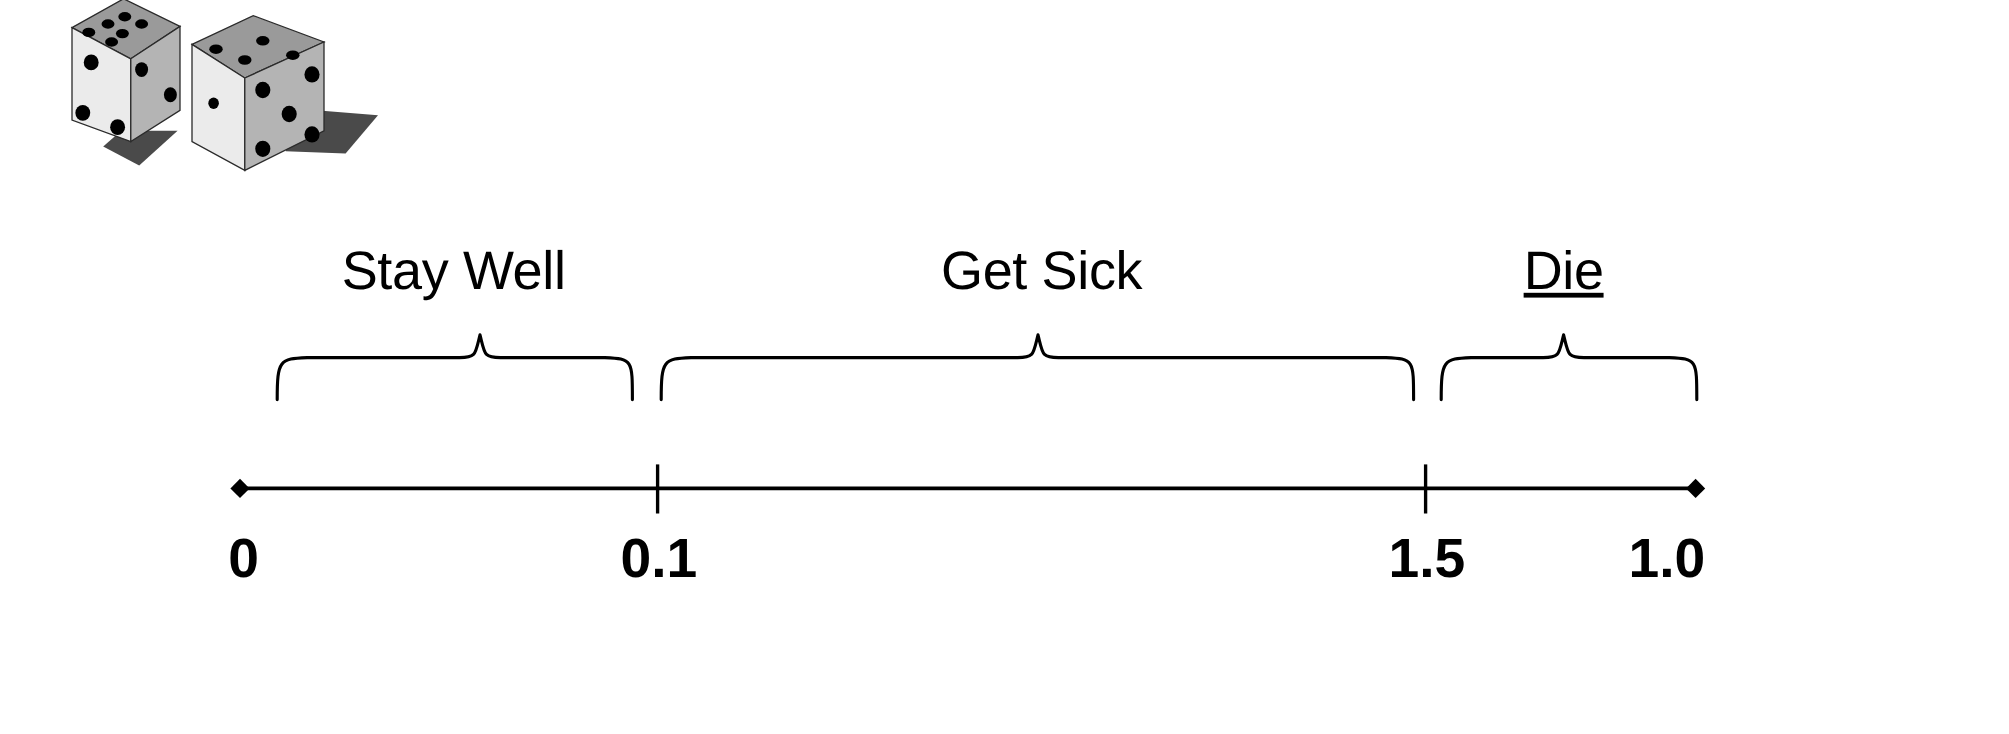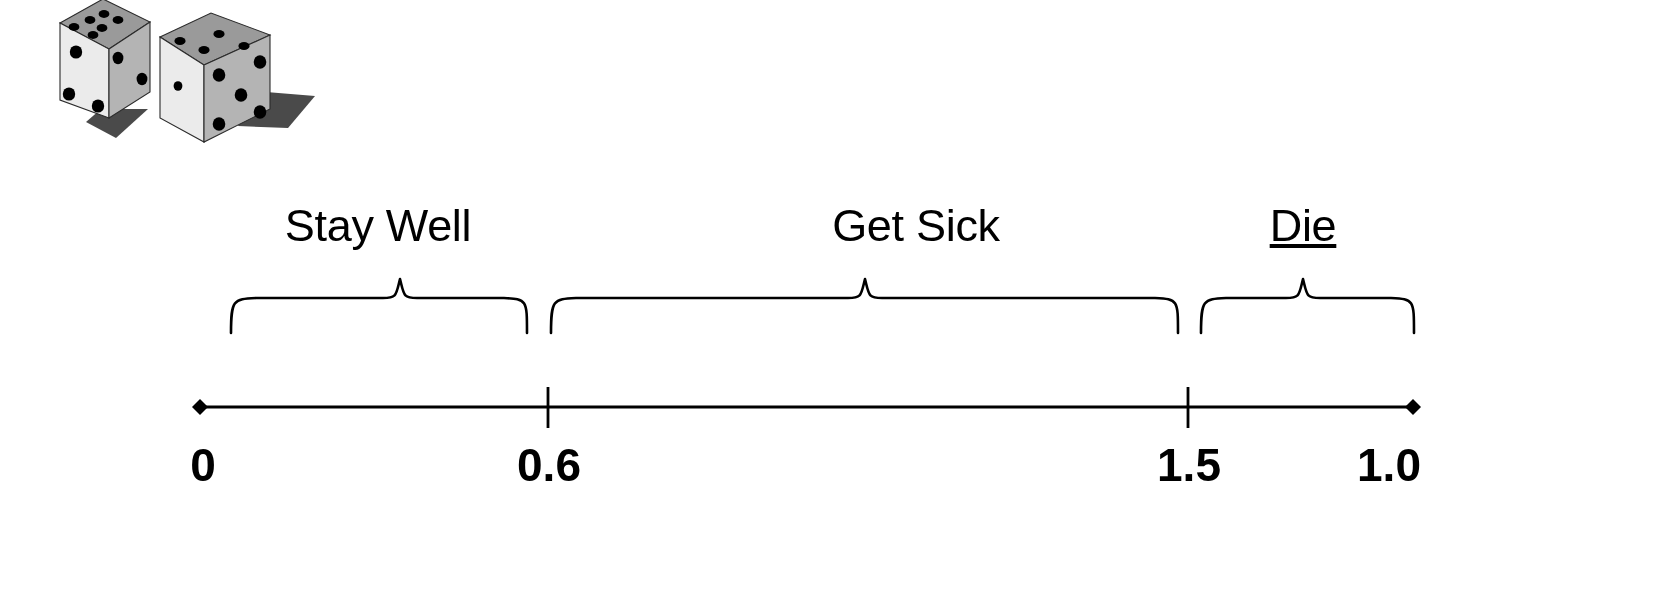--- a/index.html
+++ b/index.html
@@ -161,25 +161,25 @@
       <polygon points="1413,399 1421,407 1413,415 1405,407" fill="#000000"></polygon>
 
       <line x1="548" y1="387" x2="548" y2="428" stroke="#000000" stroke-width="2.8"></line>
 
       <line x1="1188" y1="387" x2="1188" y2="428" stroke="#000000" stroke-width="2.8"></line>
     </g>
   </svg>
 
   <div class="region-label" style="left:378px; top:203px;">Stay Well</div>
 
-  <div class="region-label" style="left:868px; top:203px;margin-left:48px;">Get Sick</div>
+  <div class="region-label" style="left:868px; top:203px;">Get Sick</div>
 
   <div class="region-label" style="left:1303px; top:203px;text-decoration:underline;">Die</div>
 
   <div class="axis-label" style="left:203px; top:442px;">0</div>
 
-  <div class="axis-label" style="left:549px; top:442px;">0.6</div>
+  <div class="axis-label" style="left:549px; top:442px;">0.1</div>
 
   <div class="axis-label" style="left:1189px; top:442px;">1.5</div>
 
   <div class="axis-label" style="left:1389px; top:442px;">1.0</div>
 
 </div>
 
 </body></html>

